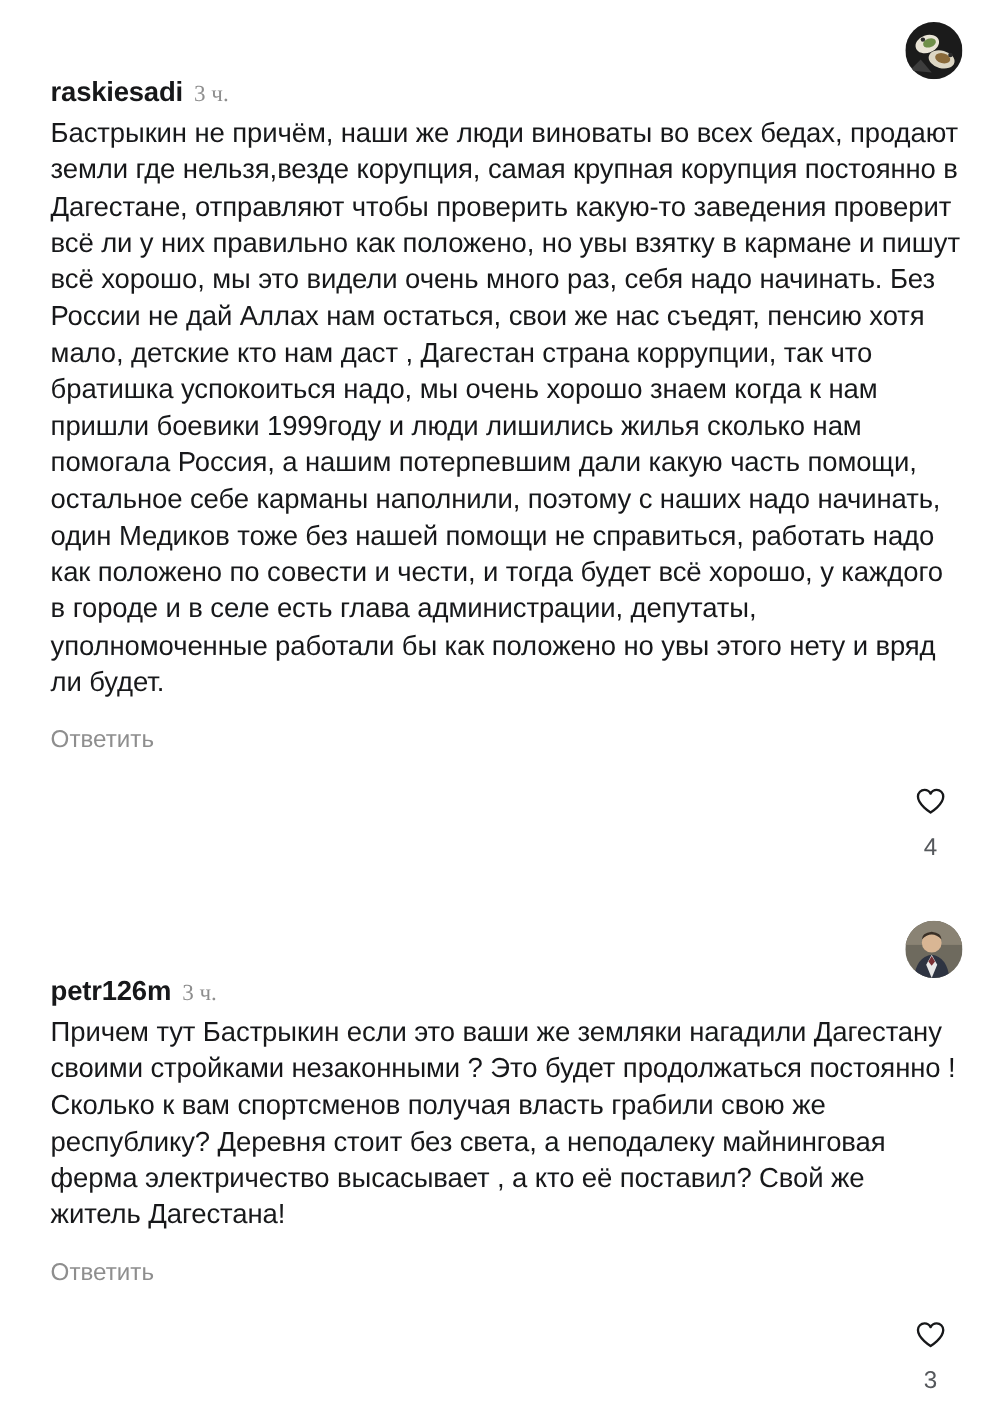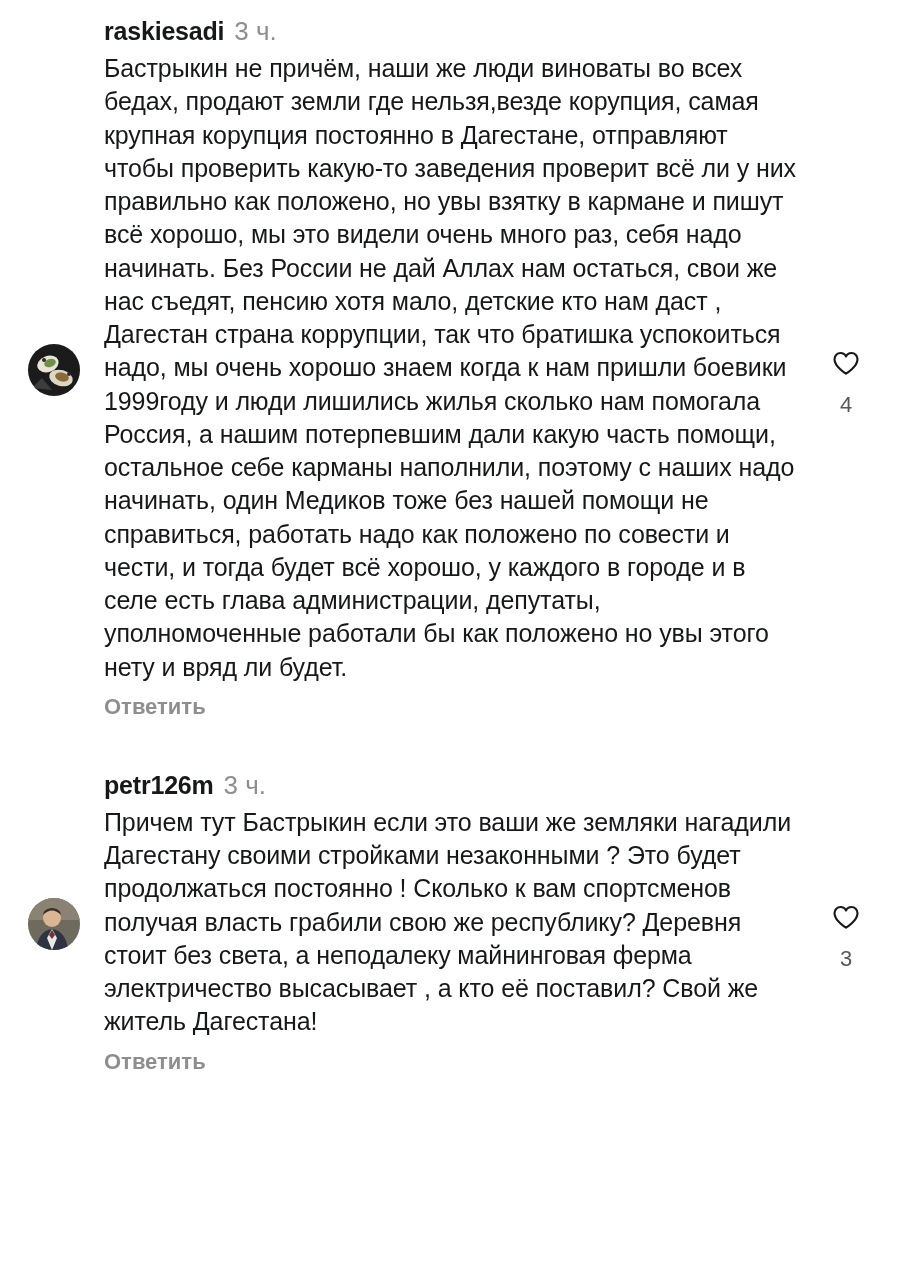--- a/index.html
+++ b/index.html
@@ -15,22 +15,23 @@
     color: #17181a;
     overflow: hidden;
   }
 
   .comments-list {
     padding: 18px 0 0 0;
   }
 
   .comment {
     display: flex;
-    align-items: center;
+    align-items: flex-end;
     padding: 0 22px 0 28px;
+    flex-direction: column;
   }
 
   .comment + .comment {
     margin-top: 52px;
   }
 
   .avatar-wrap {
     flex: 0 0 auto;
     width: 58px;
     padding-top: 2px;
@@ -63,39 +64,40 @@
   }
 
   .username {
     font-size: 25px;
     font-weight: 700;
     color: #17181a;
     letter-spacing: -0.2px;
   }
 
   .timestamp {
-    font-size: 26px;
+    font-size: 21px;
     color: #8e8e8e;
     font-weight: 400;
+    font-family: Liberation Serif, serif;
   }
 
   .comment-text {
     font-size: 25px;
     line-height: 1.33;
     color: #17181a;
     white-space: pre-wrap;
     word-wrap: break-word;
     letter-spacing: -0.1px;
   }
 
   .reply {
-    margin-top: 10px;
+    margin-top: 22px;
     font-size: 22px;
     color: #8e8e8e;
-    font-weight: 700;
+    font-weight: 400;
     display: inline-block;
   }
 
   .actions {
     flex: 0 0 auto;
     width: 70px;
     padding-top: 28px;
     display: flex;
     flex-direction: column;
     align-items: center;

